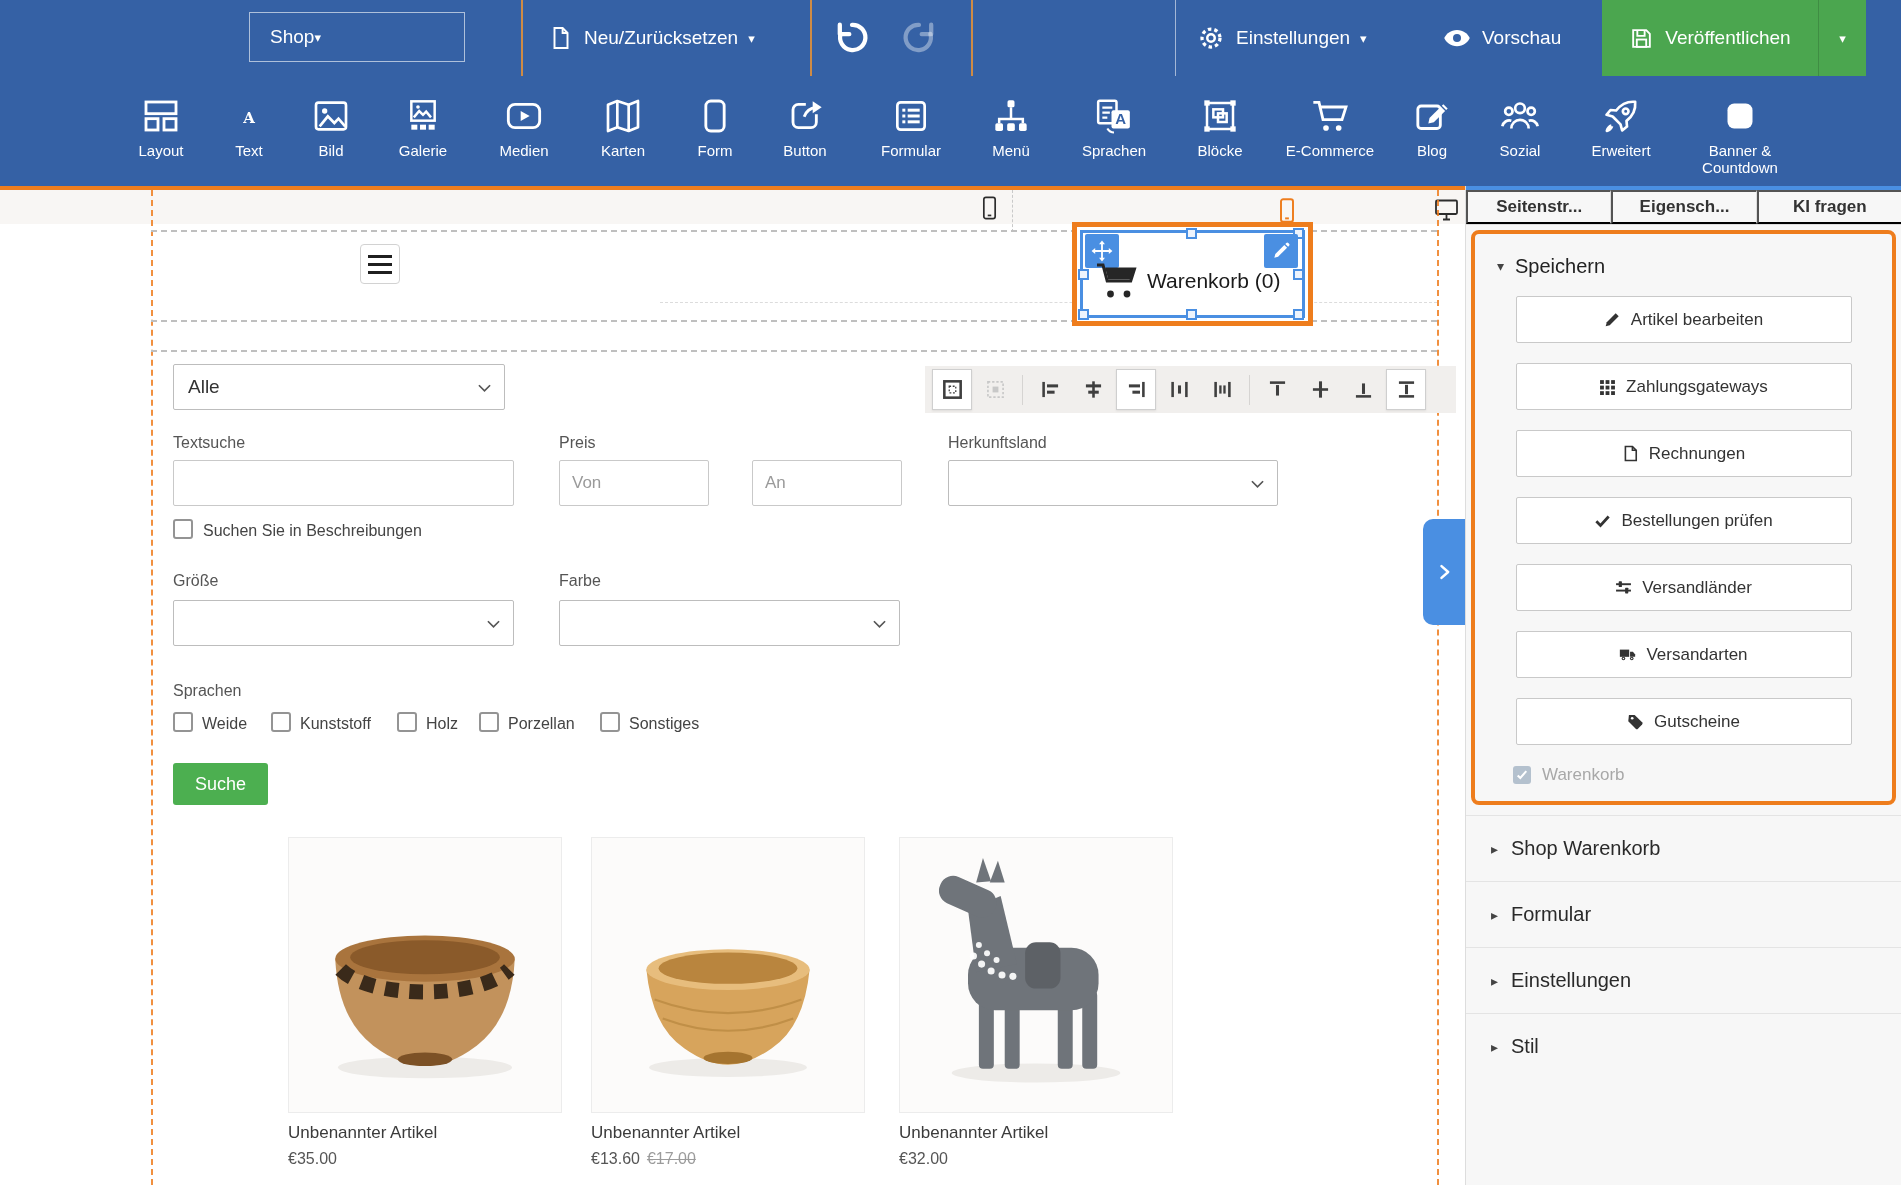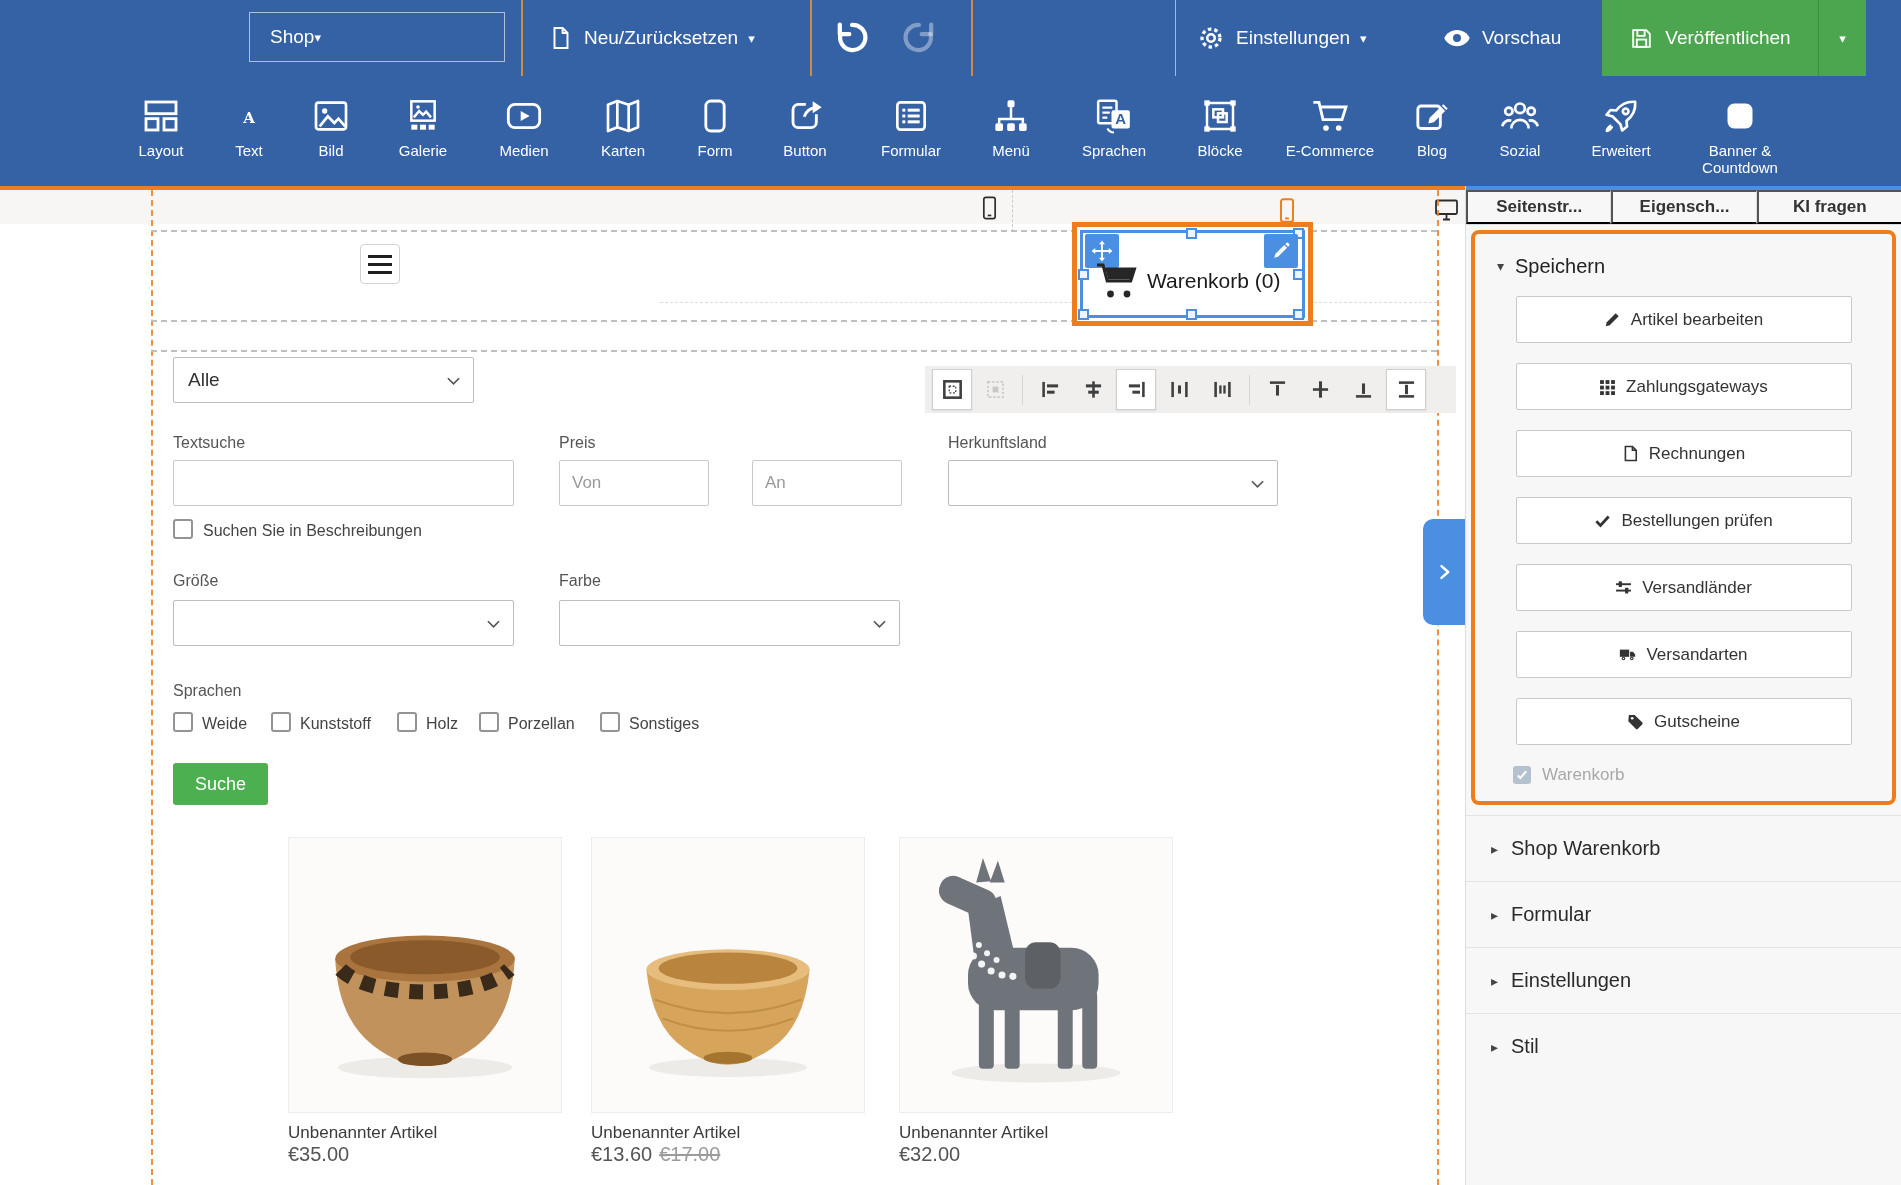--- a/index.html
+++ b/index.html
@@ -14,21 +14,21 @@
   .screen{position:relative;width:1901px;height:1185px;overflow:hidden;background:#fff;
           font-family:"Liberation Sans",sans-serif;color:#333}
   .abs{position:absolute}
   svg{display:block}
 
   
   .tb1{position:absolute;left:0;top:0;width:1901px;height:76px;background:var(--blue);color:#fff}
   .tb1 .vd{position:absolute;top:0;width:2px;height:76px;background:#cf8b45}
   .tb1 .vdl{position:absolute;top:0;width:1px;height:76px;background:rgba(255,255,255,.55)}
   .tb1-item{position:absolute;display:flex;align-items:center;gap:10px;color:#fff;font-size:19px;cursor:pointer;background:none;border:none;font-family:inherit}
-  .shop-select{position:absolute;left:249px;top:12px;width:256px;height:50px;border:1px solid rgba(255,255,255,.6);
+  .shop-select{position:absolute;left:249px;top:12px;width:216px;height:50px;border:1px solid rgba(255,255,255,.6);
                display:flex;align-items:center;padding:0 16px 0 20px;font-size:19px;cursor:pointer}
   .caret{font-size:13px;line-height:1}
   .pubwrap{position:absolute;left:1602px;top:0;width:264px;height:76px;display:flex;background:var(--green)}
   .pubmain{flex:1;display:flex;align-items:center;justify-content:center;gap:11px;font-size:19px;color:#fff;cursor:pointer;background:none;border:none;font-family:inherit}
   .pubcaret{width:48px;display:flex;align-items:center;justify-content:center;border-left:1px solid rgba(0,0,0,.15);cursor:pointer;color:#fff}
   .iconbtn{background:none;border:none;color:#fff;cursor:pointer}
   .iconbtn.disabled{color:rgba(255,255,255,.38);cursor:default}
 
   
   .tb2{position:absolute;left:0;top:76px;width:1901px;height:110px;background:var(--blue)}
@@ -72,21 +72,21 @@
   .abtn.on{background:#fff;border:1px solid #cfcfcf;box-shadow:0 1px 2px rgba(0,0,0,.08)}
   .abtn.dis{color:#c8c8c8;cursor:default}
   .adiv{width:1px;height:30px;background:#d6d4d2;margin:0 4px}
 
   .search-btn{position:absolute;left:173px;top:577px;width:95px;height:42px;background:var(--sgreen);color:#fff;font-size:18px;
               border:none;border-radius:3px;cursor:pointer;font-family:inherit}
 
   .pcard{position:absolute;top:651px;width:274px;cursor:pointer}
   .pimg{height:276px;background:#fcfbfa;border:1px solid #ececec}
   .ptitle{margin-top:10px;font-size:17px;font-weight:normal;color:#3b3b3b}
-  .pprice{font-size:20px;color:#555}
+  .pprice{margin-top:7px;font-size:16px;color:#555}
   .pold{color:#9b9b9b;text-decoration:line-through;margin-left:7px}
 
   .expand-tab{position:absolute;left:1423px;top:333px;width:42px;height:106px;background:var(--selblue);
               border:none;border-radius:10px 0 0 10px;display:flex;align-items:center;justify-content:center;cursor:pointer}
 
   
   .panel{position:absolute;left:1465px;top:186px;width:436px;height:999px;background:#f7f7f7;border-left:1px solid #ddd}
   .pline{height:4px;background:var(--selblue)}
   .ptabs{display:flex;height:35px;border-bottom:1px solid #ddd}
   .ptab{flex:1;display:flex;align-items:center;justify-content:center;font-size:17px;font-weight:bold;color:#333;
@@ -470,21 +470,21 @@
             <g fill="none" stroke="#262626" stroke-width="3">
               <path d="M2 4h6l4.2 16h23.5l3.8-12H10.5"></path>
             </g>
             <circle cx="15.5" cy="33" r="3.4" fill="#262626"></circle>
             <circle cx="32" cy="33" r="3.4" fill="#262626"></circle>
           </svg>
       </span>
       <span class="cartlabel">Warenkorb (0)</span>
     </div>
 
-    <div class="fsel" style="left:173px;top:171px;width:301px">
+    <div class="fsel" style="left:173px;top:178px;width:332px">
       <span>Alle</span>
       <span class="sc">
           <svg width="13" height="9" viewBox="0 0 14 9" fill="none" stroke="#555" stroke-width="1.8">
             <path d="M1 1l6 6 6-6"></path>
           </svg>
         </span>
     </div>
 
     <div class="atoolbar">
       <button class="abtn on">

